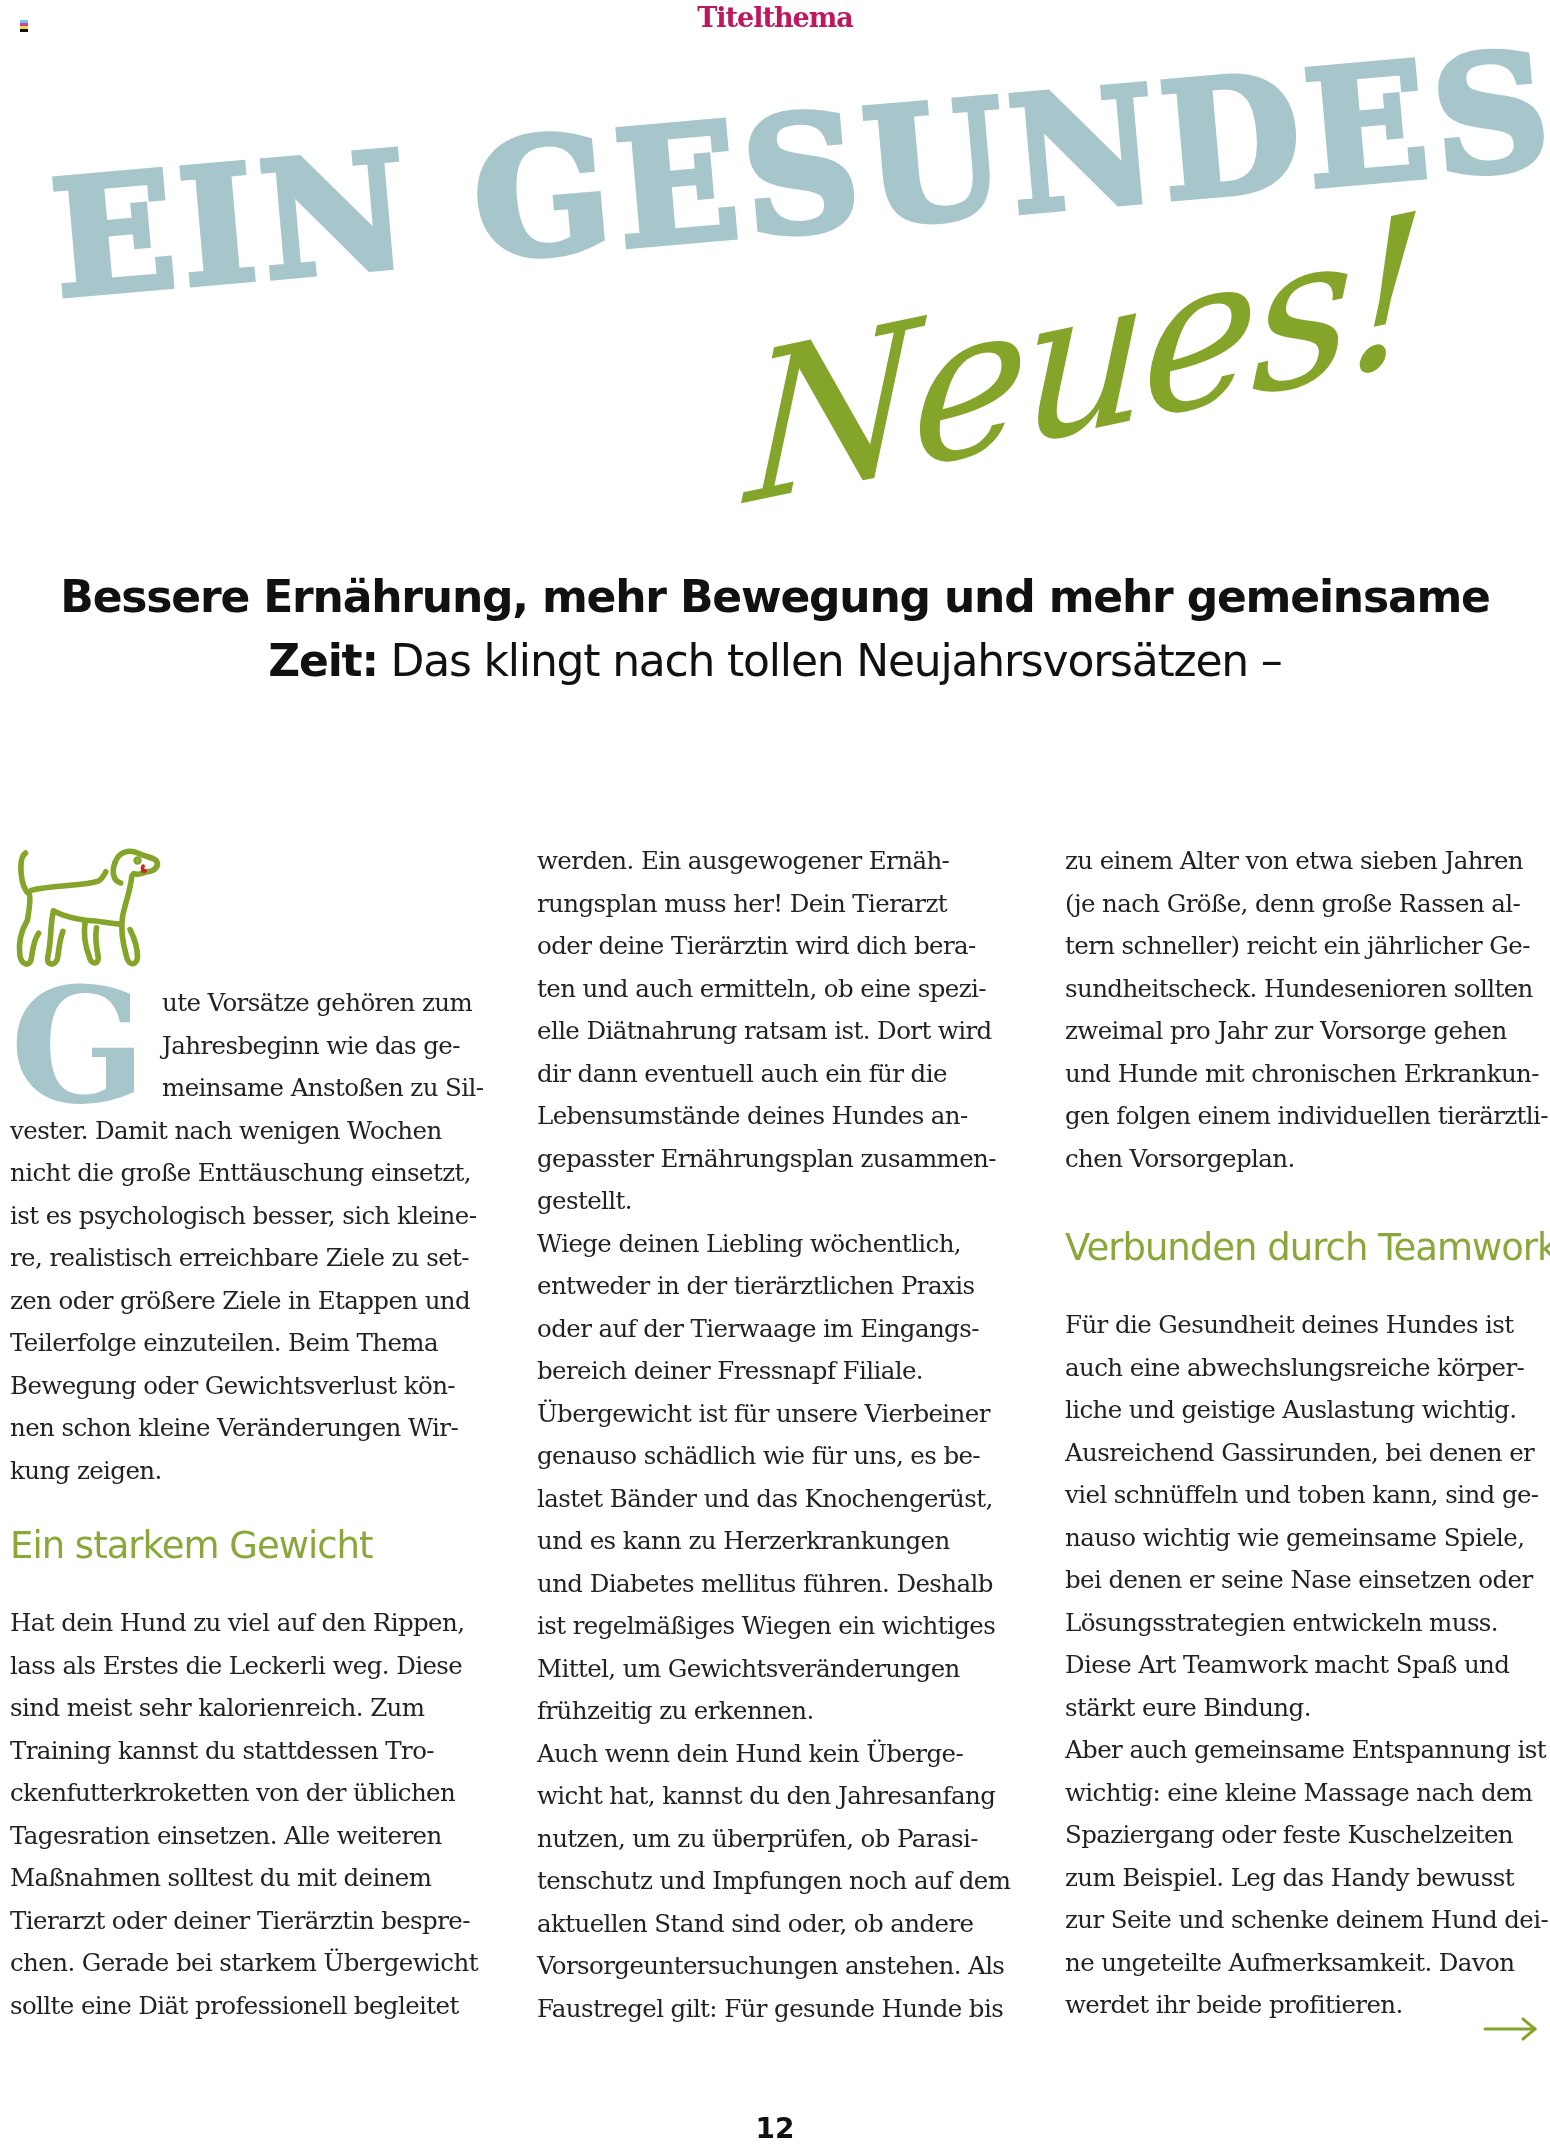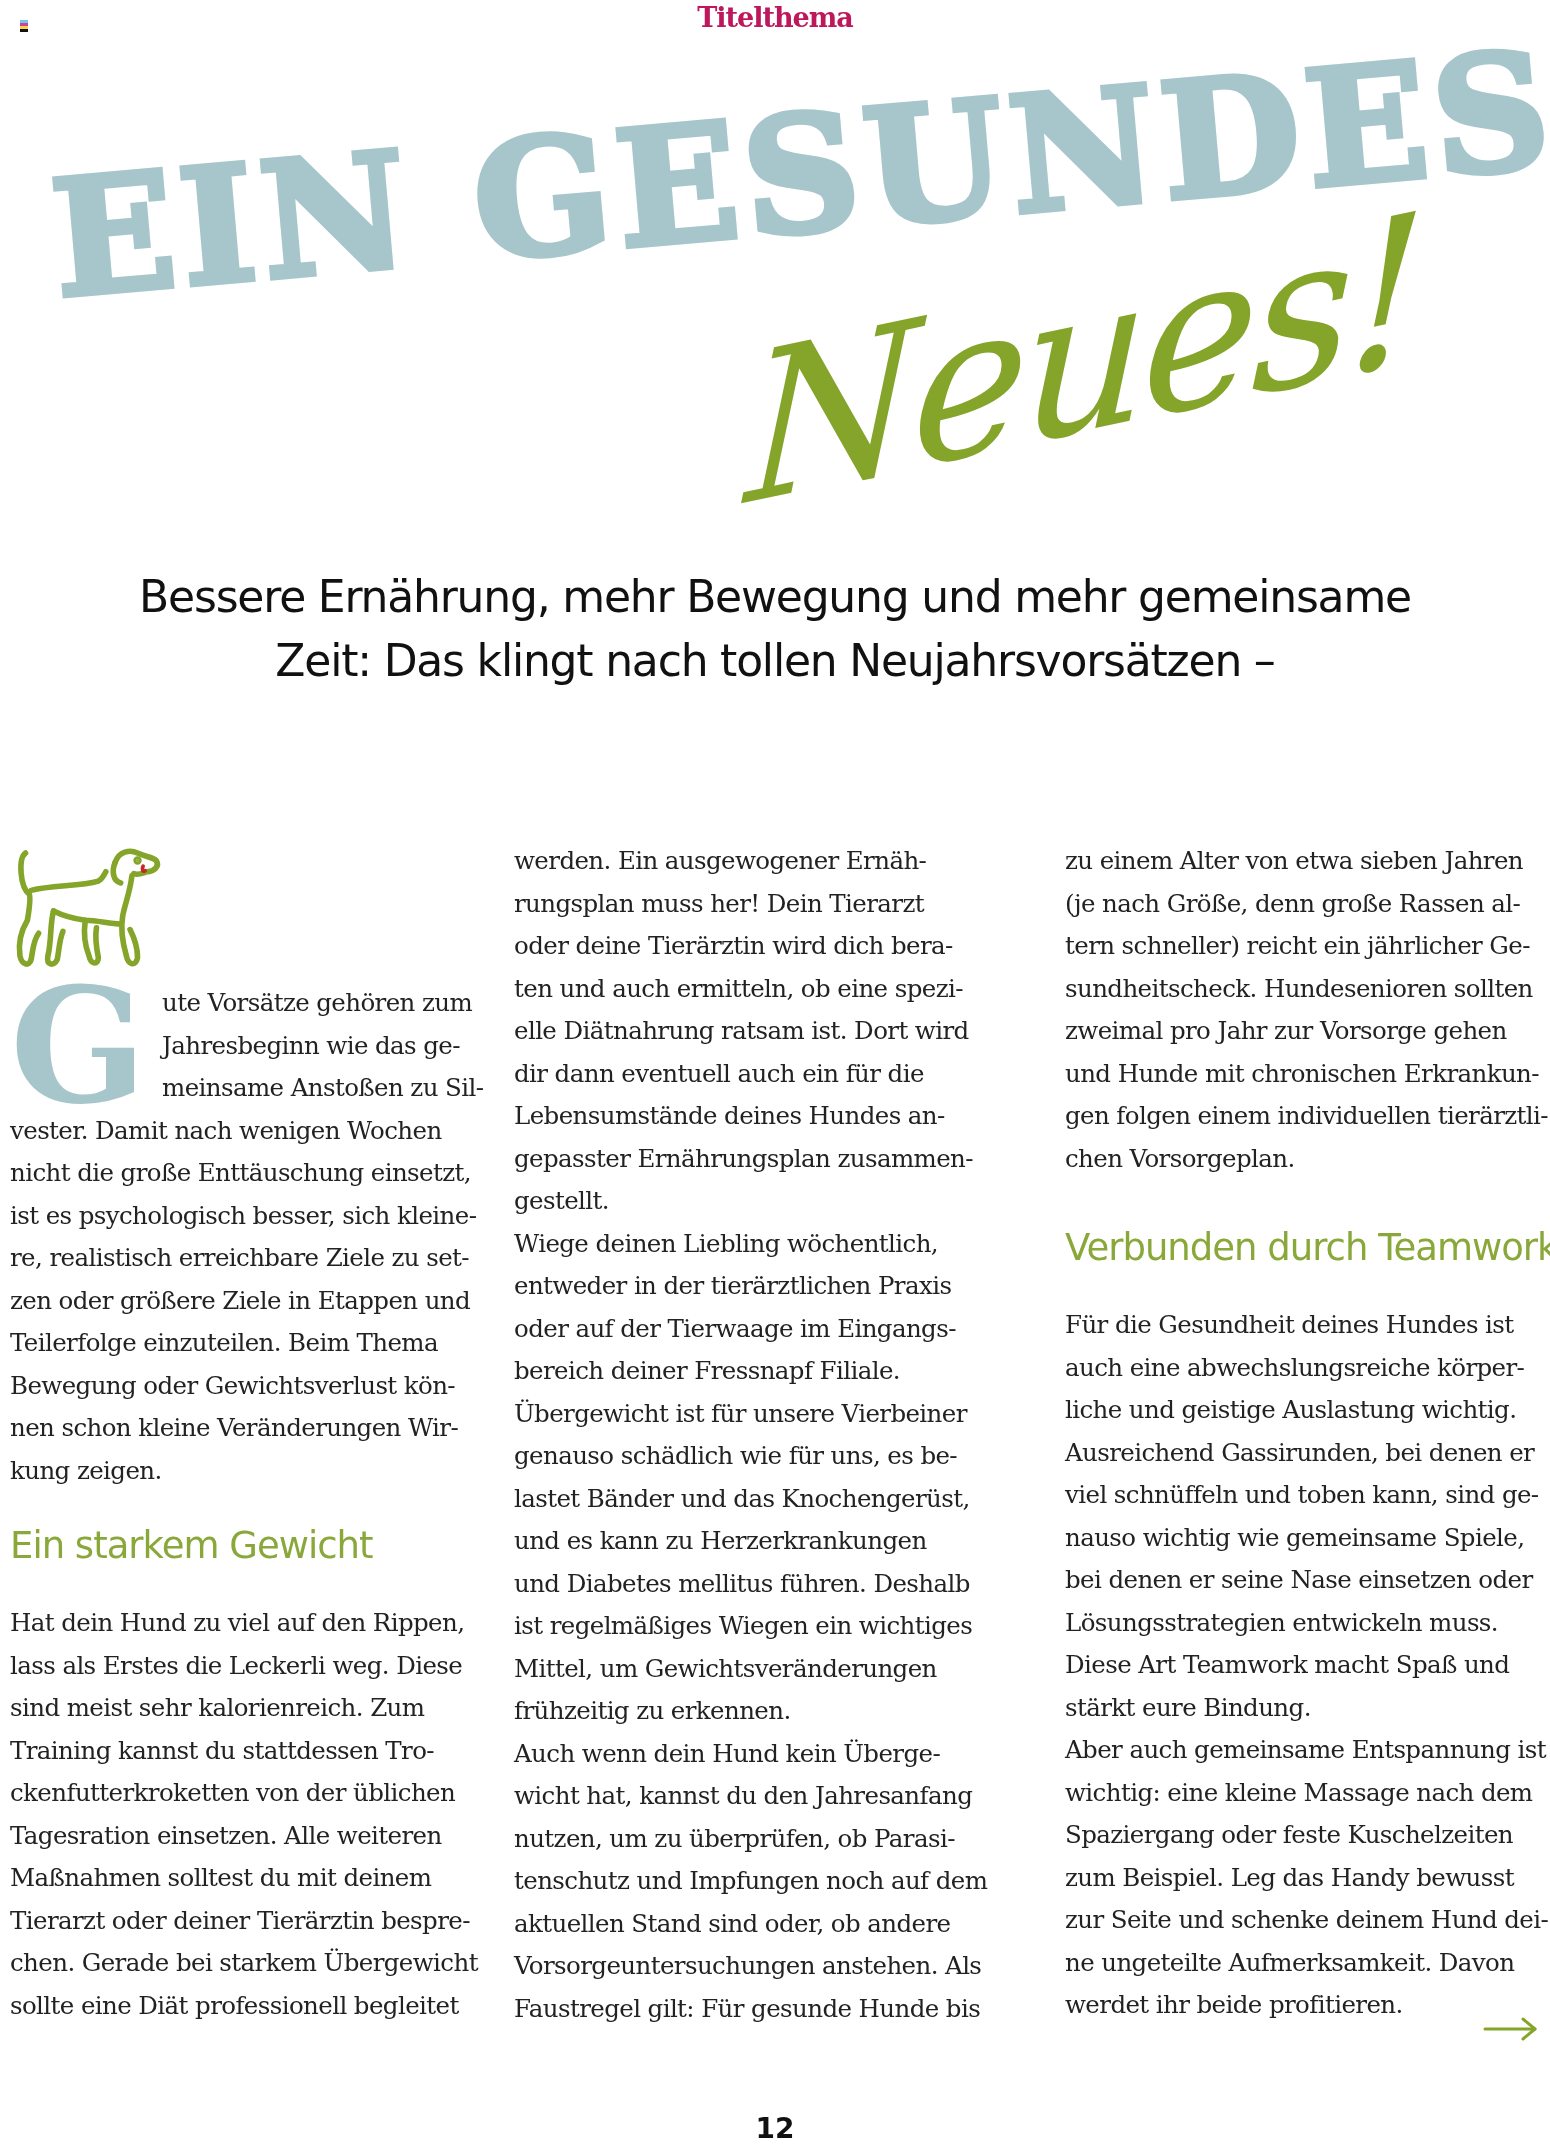--- a/index.html
+++ b/index.html
@@ -12,27 +12,27 @@
     .headline-wrap { position: absolute; left: 40px; top: 100px; width: 1480px; height: 420px; }
     .headline-main { position: absolute; left: 20px; top: 60px; transform: rotate(-5deg); transform-origin: left bottom;
       font-family: "DejaVu Serif", serif; font-weight: 900; font-size: 160px; letter-spacing: 6px; color: #a7c6cb;
       line-height: 1; white-space: nowrap; -webkit-text-stroke: 6px #a7c6cb; }
     .headline-script { position: absolute; left: 700px; top: 160px; transform: rotate(-12deg) skewX(-14deg);
       font-family: "DejaVu Serif", serif; font-style: italic; font-size: 200px; color: #84a52a; line-height: 1;
       white-space: nowrap; letter-spacing: -6px; font-weight: normal; }
 
     .intro { position: absolute; left: 60px; top: 565px; width: 1430px; text-align: center;
       font-family: "DejaVu Sans", sans-serif; font-size: 44px; line-height: 64px; color: #111; letter-spacing: -1.2px; }
-    .intro b { font-weight: normal; text-align: center; }
+    .intro b { font-weight: bold; text-align: center; }
 
     .columns { position: absolute; top: 840px; left: 0; width: 1550px; }
     .col { position: absolute; top: 0; width: 500px; font-family: "DejaVu Serif", serif; font-size: 24.5px;
       line-height: 42.5px; color: #222; letter-spacing: -0.6px; }
     .col1 { left: 10px; }
-    .col2 { left: 514px; }
+    .col2 { left: 537px; }
     .col3 { left: 1065px; }
     .col p { margin: 0; white-space: pre-line; }
 
     .dog-icon { width: 170px; height: 140px; display: block; margin: 0 0 2px -6px; }
     .dropcap-para { position: relative; }
     .dropcap { float: left; font-family: "DejaVu Serif", serif; font-weight: 900; font-size: 160px; line-height: 124px;
       color: #a7c6cb; margin: 2px 16px 0 0; height: 124px; }
 
     .subhead { font-family: "DejaVu Sans", sans-serif; font-size: 37px; color: #8aa83a; margin: 0; letter-spacing: -1px; font-weight: normal; }
     .col1 .subhead { margin-top: 26px; margin-bottom: 28px; line-height: 56px; }

